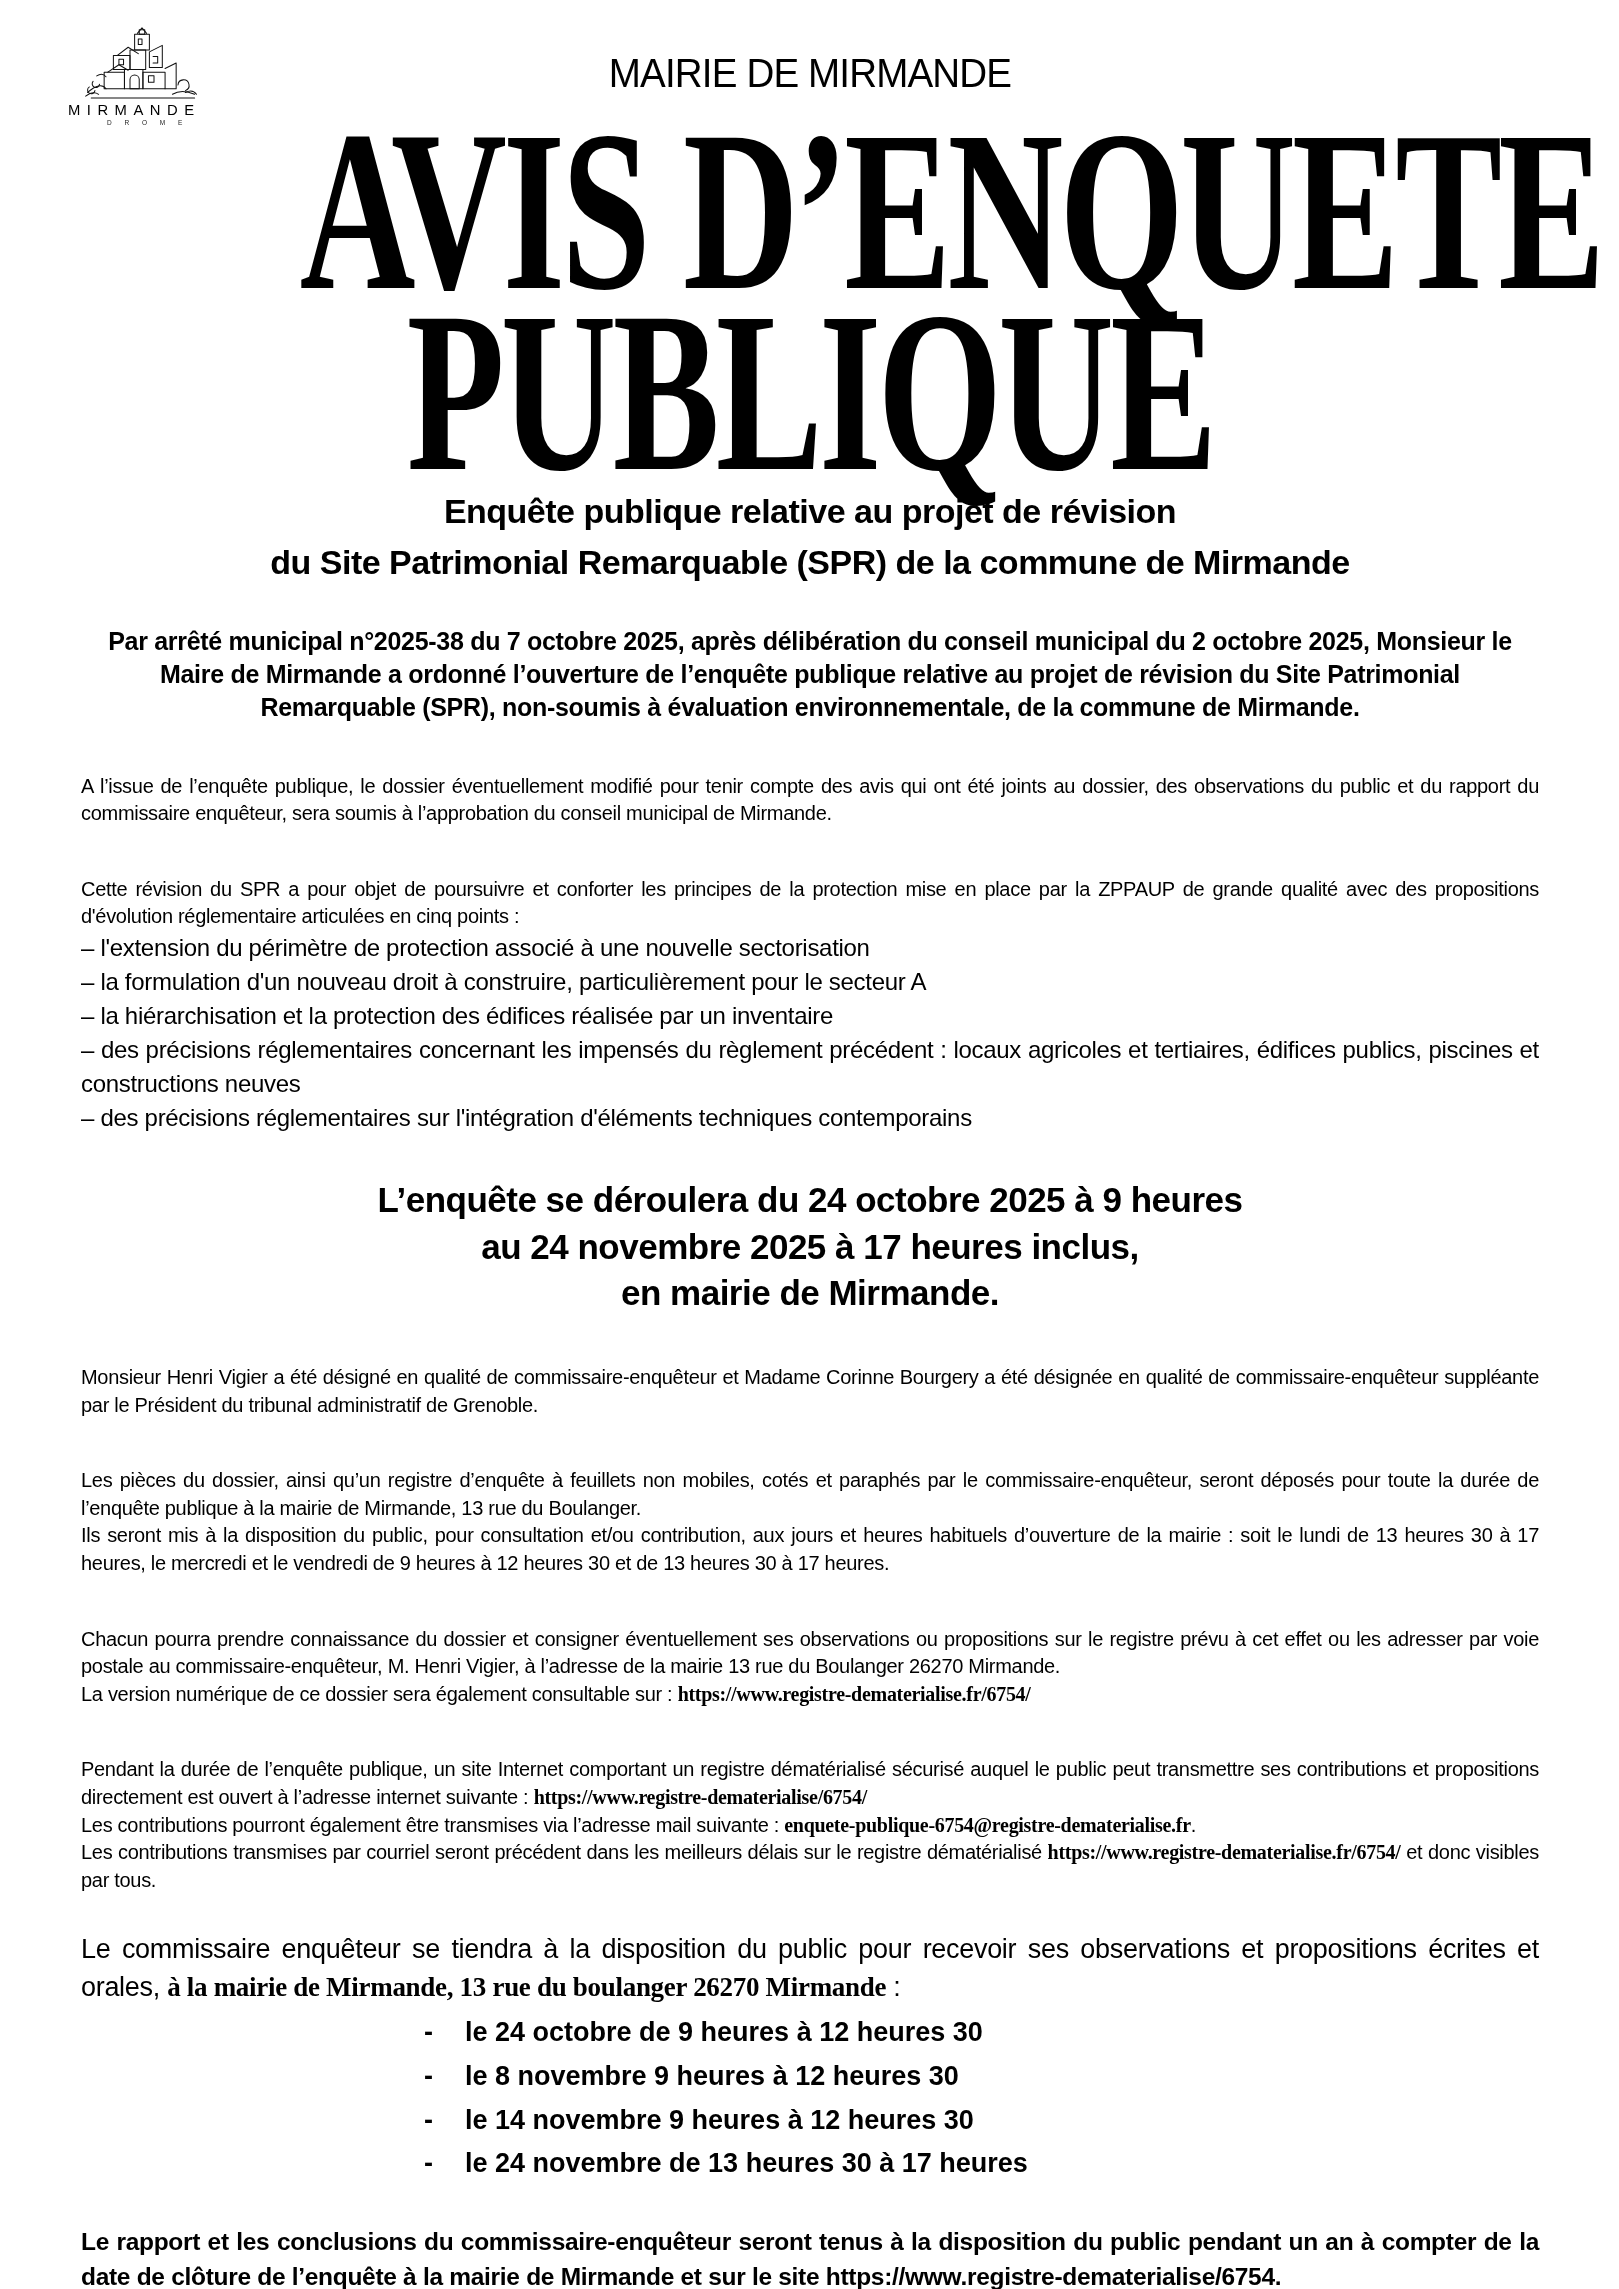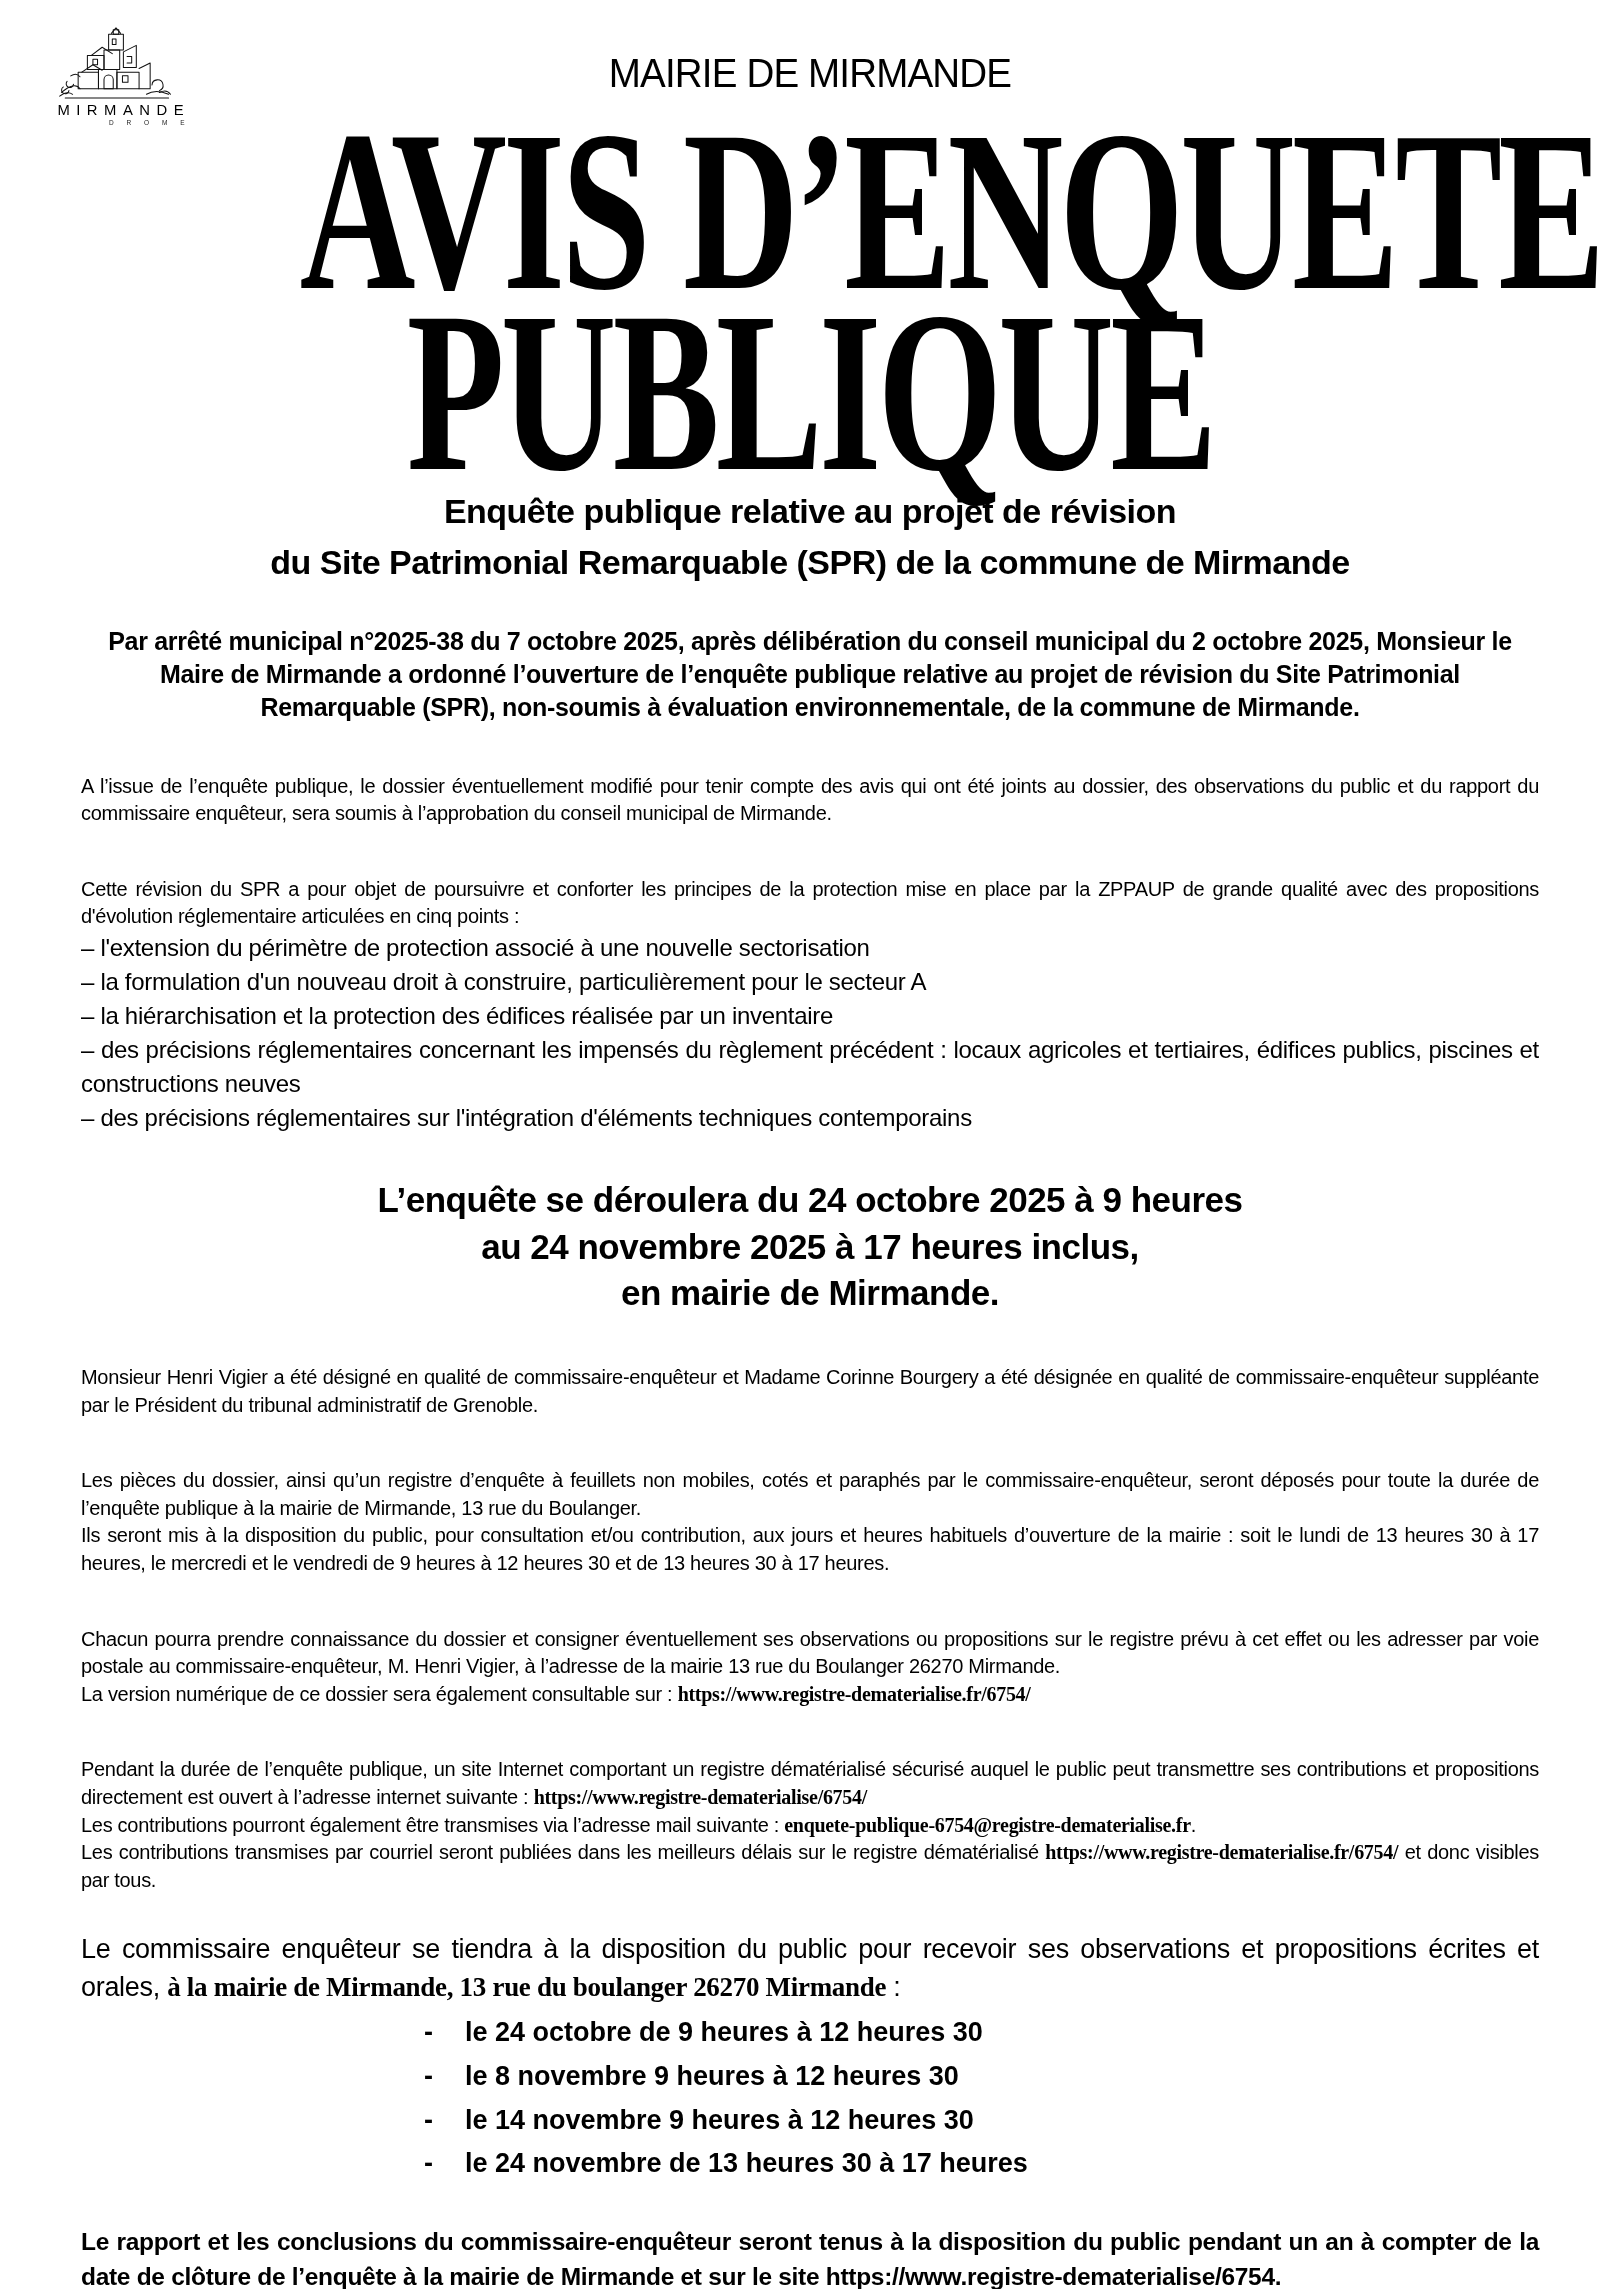--- a/index.html
+++ b/index.html
@@ -7,22 +7,22 @@
     position:relative;
     width:1620px; height:2290px;
     background:#ffffff; color:#000;
     font-family:"Liberation Sans", sans-serif;
     box-sizing:border-box;
     padding:0 81px;
     overflow:hidden;
   }
   
   .logo {
-    position:absolute; left:42px; top:24px; width:148px;
-    text-align:right;
+    position:absolute; left:68px; top:24px; width:148px;
+    text-align:left;
   }
   .logo svg { display:block; margin:0 auto; }
   .logo-name {
     font-size:14.8px; letter-spacing:6.5px; margin-top:1.8px;
     font-weight:400; white-space:nowrap;
   }
   .logo-sub {
     font-size:6.5px; letter-spacing:5.5px; margin-top:0.9px;
     padding-left:39px; color:#222; white-space:nowrap;
   }
@@ -164,21 +164,21 @@
   </p>
 
   <p class="body-p">
     <span>Chacun pourra prendre connaissance du dossier et consigner éventuellement ses observations ou propositions sur le registre prévu à cet effet ou les adresser par voie postale au commissaire-enquêteur, M. Henri Vigier, à l’adresse de la mairie 13 rue du Boulanger 26270 Mirmande.</span><br>
     <span>La version numérique de ce dossier sera également consultable sur : </span><span class="bold">https://www.registre-dematerialise.fr/6754/</span>
   </p>
 
   <p class="body-p">
     <span>Pendant la durée de l’enquête publique, un site Internet comportant un registre dématérialisé sécurisé auquel le public peut transmettre ses contributions et propositions directement est ouvert à l’adresse internet suivante : </span><span class="bold">https://www.registre-dematerialise/6754/</span><br>
     <span>Les contributions pourront également être transmises via l’adresse mail suivante : </span><span class="bold">enquete-publique-6754@registre-dematerialise.fr</span><span>.</span><br>
-    <span>Les contributions transmises par courriel seront publiées dans les meilleurs délais sur le registre dématérialisé </span><span class="bold">https://www.registre-dematerialise.fr/6754/</span><span> et donc visibles par tous.</span>
+    <span>Les contributions transmises par courriel seront précédent dans les meilleurs délais sur le registre dématérialisé </span><span class="bold">https://www.registre-dematerialise.fr/6754/</span><span> et donc visibles par tous.</span>
   </p>
 
   <p class="permanences-p">
     <span>Le commissaire enquêteur se tiendra à la disposition du public pour recevoir ses observations et propositions écrites et orales, </span><span class="bold">à la mairie de Mirmande, 13 rue du boulanger 26270 Mirmande</span><span> :</span>
   </p>
   <div class="schedule">
     <div class="schedule-item">
       <span class="dash">-</span>
       <span>le 24 octobre de 9 heures à 12 heures 30</span>
     </div>

